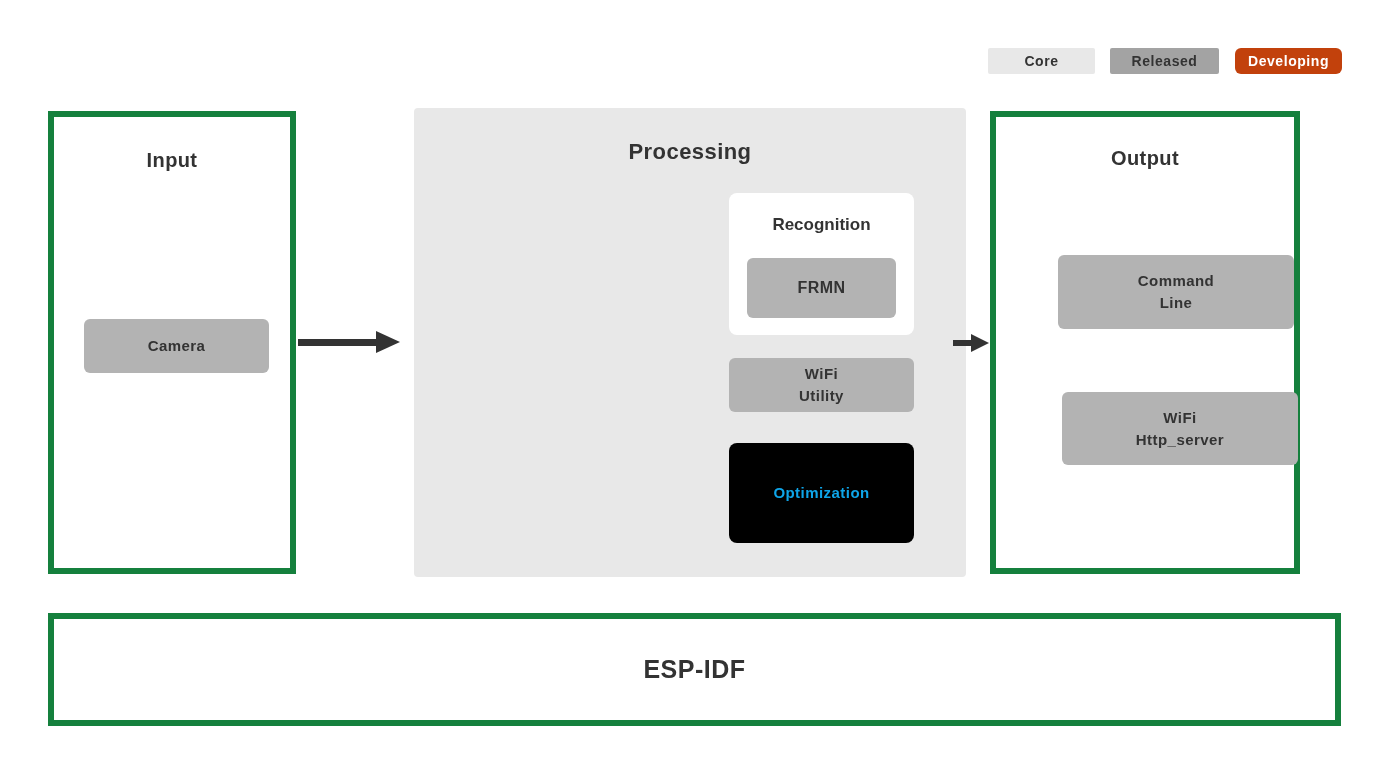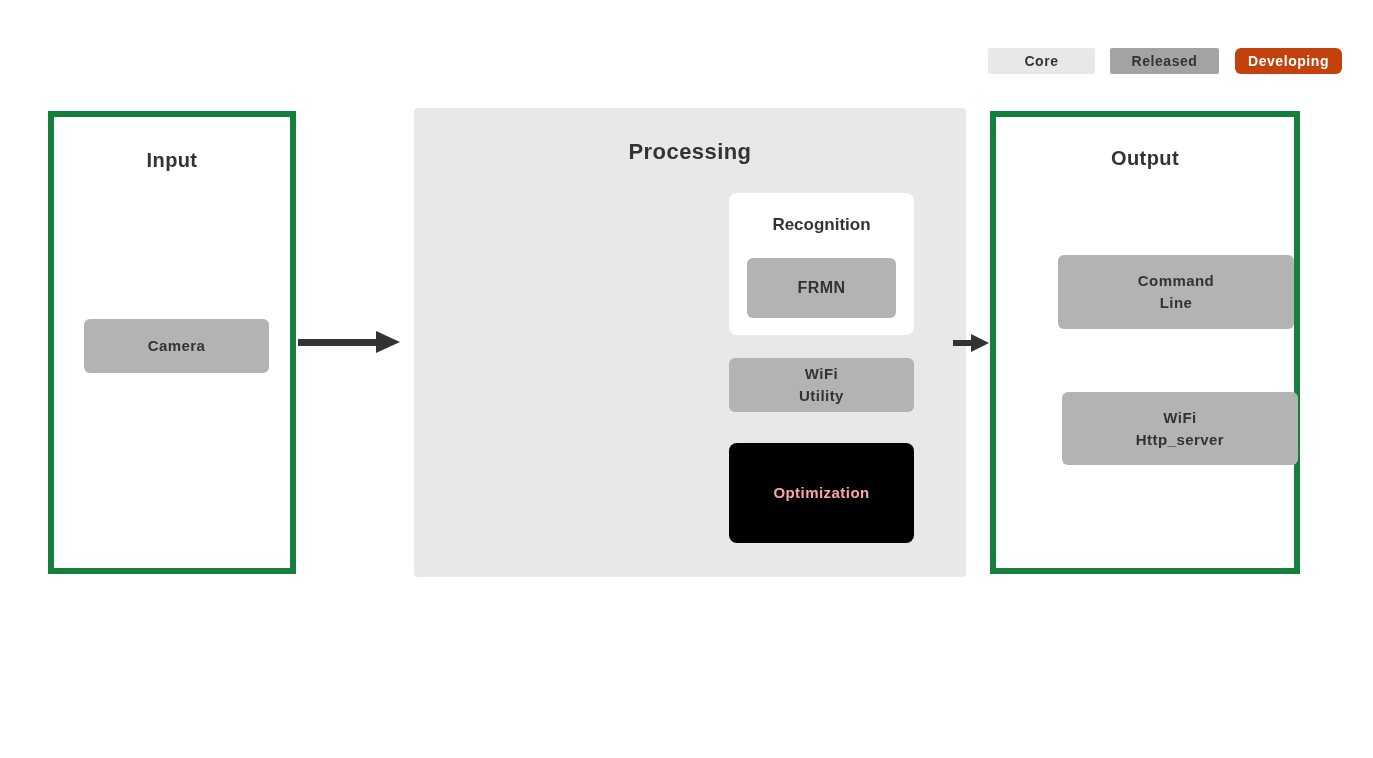--- a/index.html
+++ b/index.html
@@ -51,21 +51,21 @@
   .title-recognition { top: 22px; font-size: 17px; }
 
   
   .block {
     position: absolute; display: flex; align-items: center; justify-content: center;
     text-align: center; font-weight: bold; font-size: 15px;
     border-radius: 6px; white-space: pre-line; line-height: 1.45;
     letter-spacing: 0.03em;
   }
   .block.gray  { background: #b3b3b3; color: #333; }
-  .block.black { background: #000; color: #fca5a5; border-radius: 8px; }
+  .block.black { background: #000; color: #0ea5e9; border-radius: 8px; }
 
   .blk-camera  { left: 30px;  top: 202px; width: 185px; height: 54px; }
   .blk-pnet    { left: 33px;  top: 66px;  width: 154px; height: 67px; font-size: 16px; }
   .blk-rnet    { left: 33px;  top: 159px; width: 154px; height: 67px; font-size: 16px; }
   .blk-onet    { left: 33px;  top: 252px; width: 154px; height: 66px; font-size: 16px; }
   .blk-frmn    { left: 18px;  top: 65px;  width: 149px; height: 60px; font-size: 16px; color: #111; }
   .blk-imgutil { left: 315px; top: 250px; width: 185px; height: 54px; }
   .blk-optim   { left: 315px; top: 335px; width: 185px; height: 100px; font-size: 15px; }
   .blk-cmdline { left: 62px;  top: 138px; width: 236px; height: 74px; }
   .blk-wifi    { left: 66px;  top: 275px; width: 236px; height: 73px; color: #000; }
@@ -127,14 +127,17 @@
   </div>
 
   <div class="panel panel-output">
     <div class="panel-title title-output">Output</div>
     <div class="block gray blk-cmdline">Command
 Line</div>
     <div class="block gray blk-wifi">WiFi
 Http_server</div>
   </div>
 
+  <div class="panel panel-espidf">
+    <div class="title-espidf">ESP-IDF</div>
+  </div>
 
 </div>
 
 </body></html>

